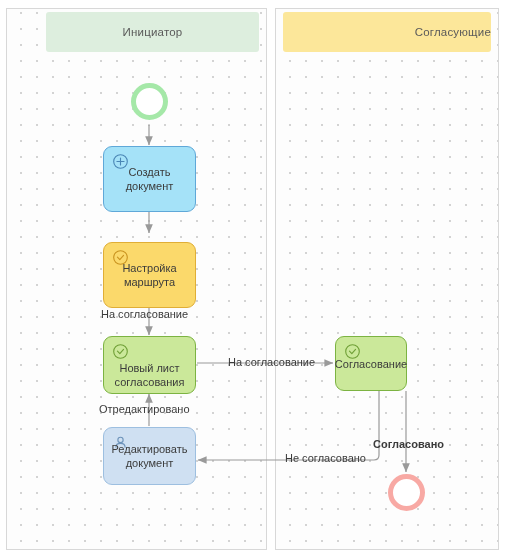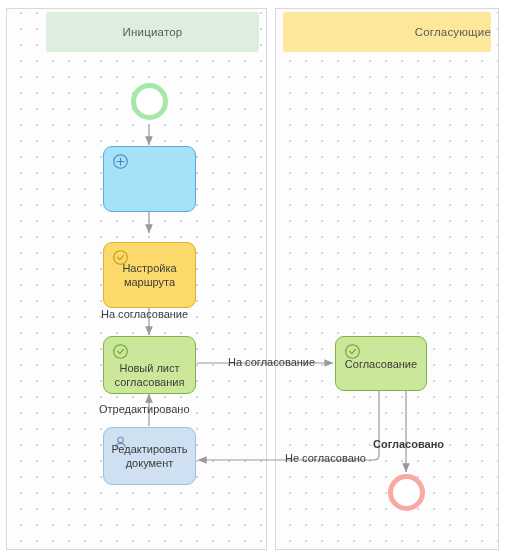--- a/index.html
+++ b/index.html
@@ -171,20 +171,21 @@
 
   <div class="event end" style="left:388px; top:474px; width:37px; height:37px;"></div>
 
   <div class="node blue" style="left:103px; top:146px; width:93px; height:66px;">
     <span class="node-icon">
       <svg viewBox="0 0 20 20" width="17" height="17">
         <circle cx="10" cy="10" r="8" fill="none" stroke="#4a86b5" stroke-width="1.3"></circle>
         <path d="M10,5.8 L10,14.2 M5.8,10 L14.2,10" stroke="#4a86b5" stroke-width="1.3" stroke-linecap="round"></path>
       </svg>
     </span>
+    <span class="node-label">Создать документ</span>
   </div>
 
   <div class="node yellow" style="left:103px; top:234px; width:93px; height:66px;">
     <span class="node-icon">
       <svg viewBox="0 0 20 20" width="17" height="17">
         <circle cx="10" cy="10" r="8" fill="none" stroke="#c9931f" stroke-width="1.3"></circle>
         <path d="M6.4,9.6 L9.2,12.4 L13.6,7.4" fill="none" stroke="#c9931f" stroke-width="1.3" stroke-linecap="round" stroke-linejoin="round"></path>
       </svg>
     </span>
     <span class="node-label">
@@ -212,21 +213,21 @@
         <circle cx="10" cy="7" r="3.1" fill="none" stroke="#6d93ba" stroke-width="1.3"></circle>
         <path d="M4.6,15.6 C4.6,12.3 7.0,11.0 10,11.0 C13,11.0 15.4,12.3 15.4,15.6" fill="none" stroke="#6d93ba" stroke-width="1.3" stroke-linecap="round"></path>
       </svg>
     </span>
     <span class="node-label">
       <span>Редактировать</span><br>
       <span>документ</span>
     </span>
   </div>
 
-  <div class="node green" style="left:335px; top:336px; width:92px; height:55px;">
+  <div class="node green" style="left:335px; top:336px; width:72px; height:55px;">
     <span class="node-icon">
       <svg viewBox="0 0 20 20" width="17" height="17">
         <circle cx="10" cy="10" r="8" fill="none" stroke="#6f9f36" stroke-width="1.3"></circle>
         <path d="M6.4,9.6 L9.2,12.4 L13.6,7.4" fill="none" stroke="#6f9f36" stroke-width="1.3" stroke-linecap="round" stroke-linejoin="round"></path>
       </svg>
     </span>
     <span class="node-label">Согласование</span>
   </div>
 
   <div class="edge-label" style="left:101px; top:308px;">На согласование</div>

